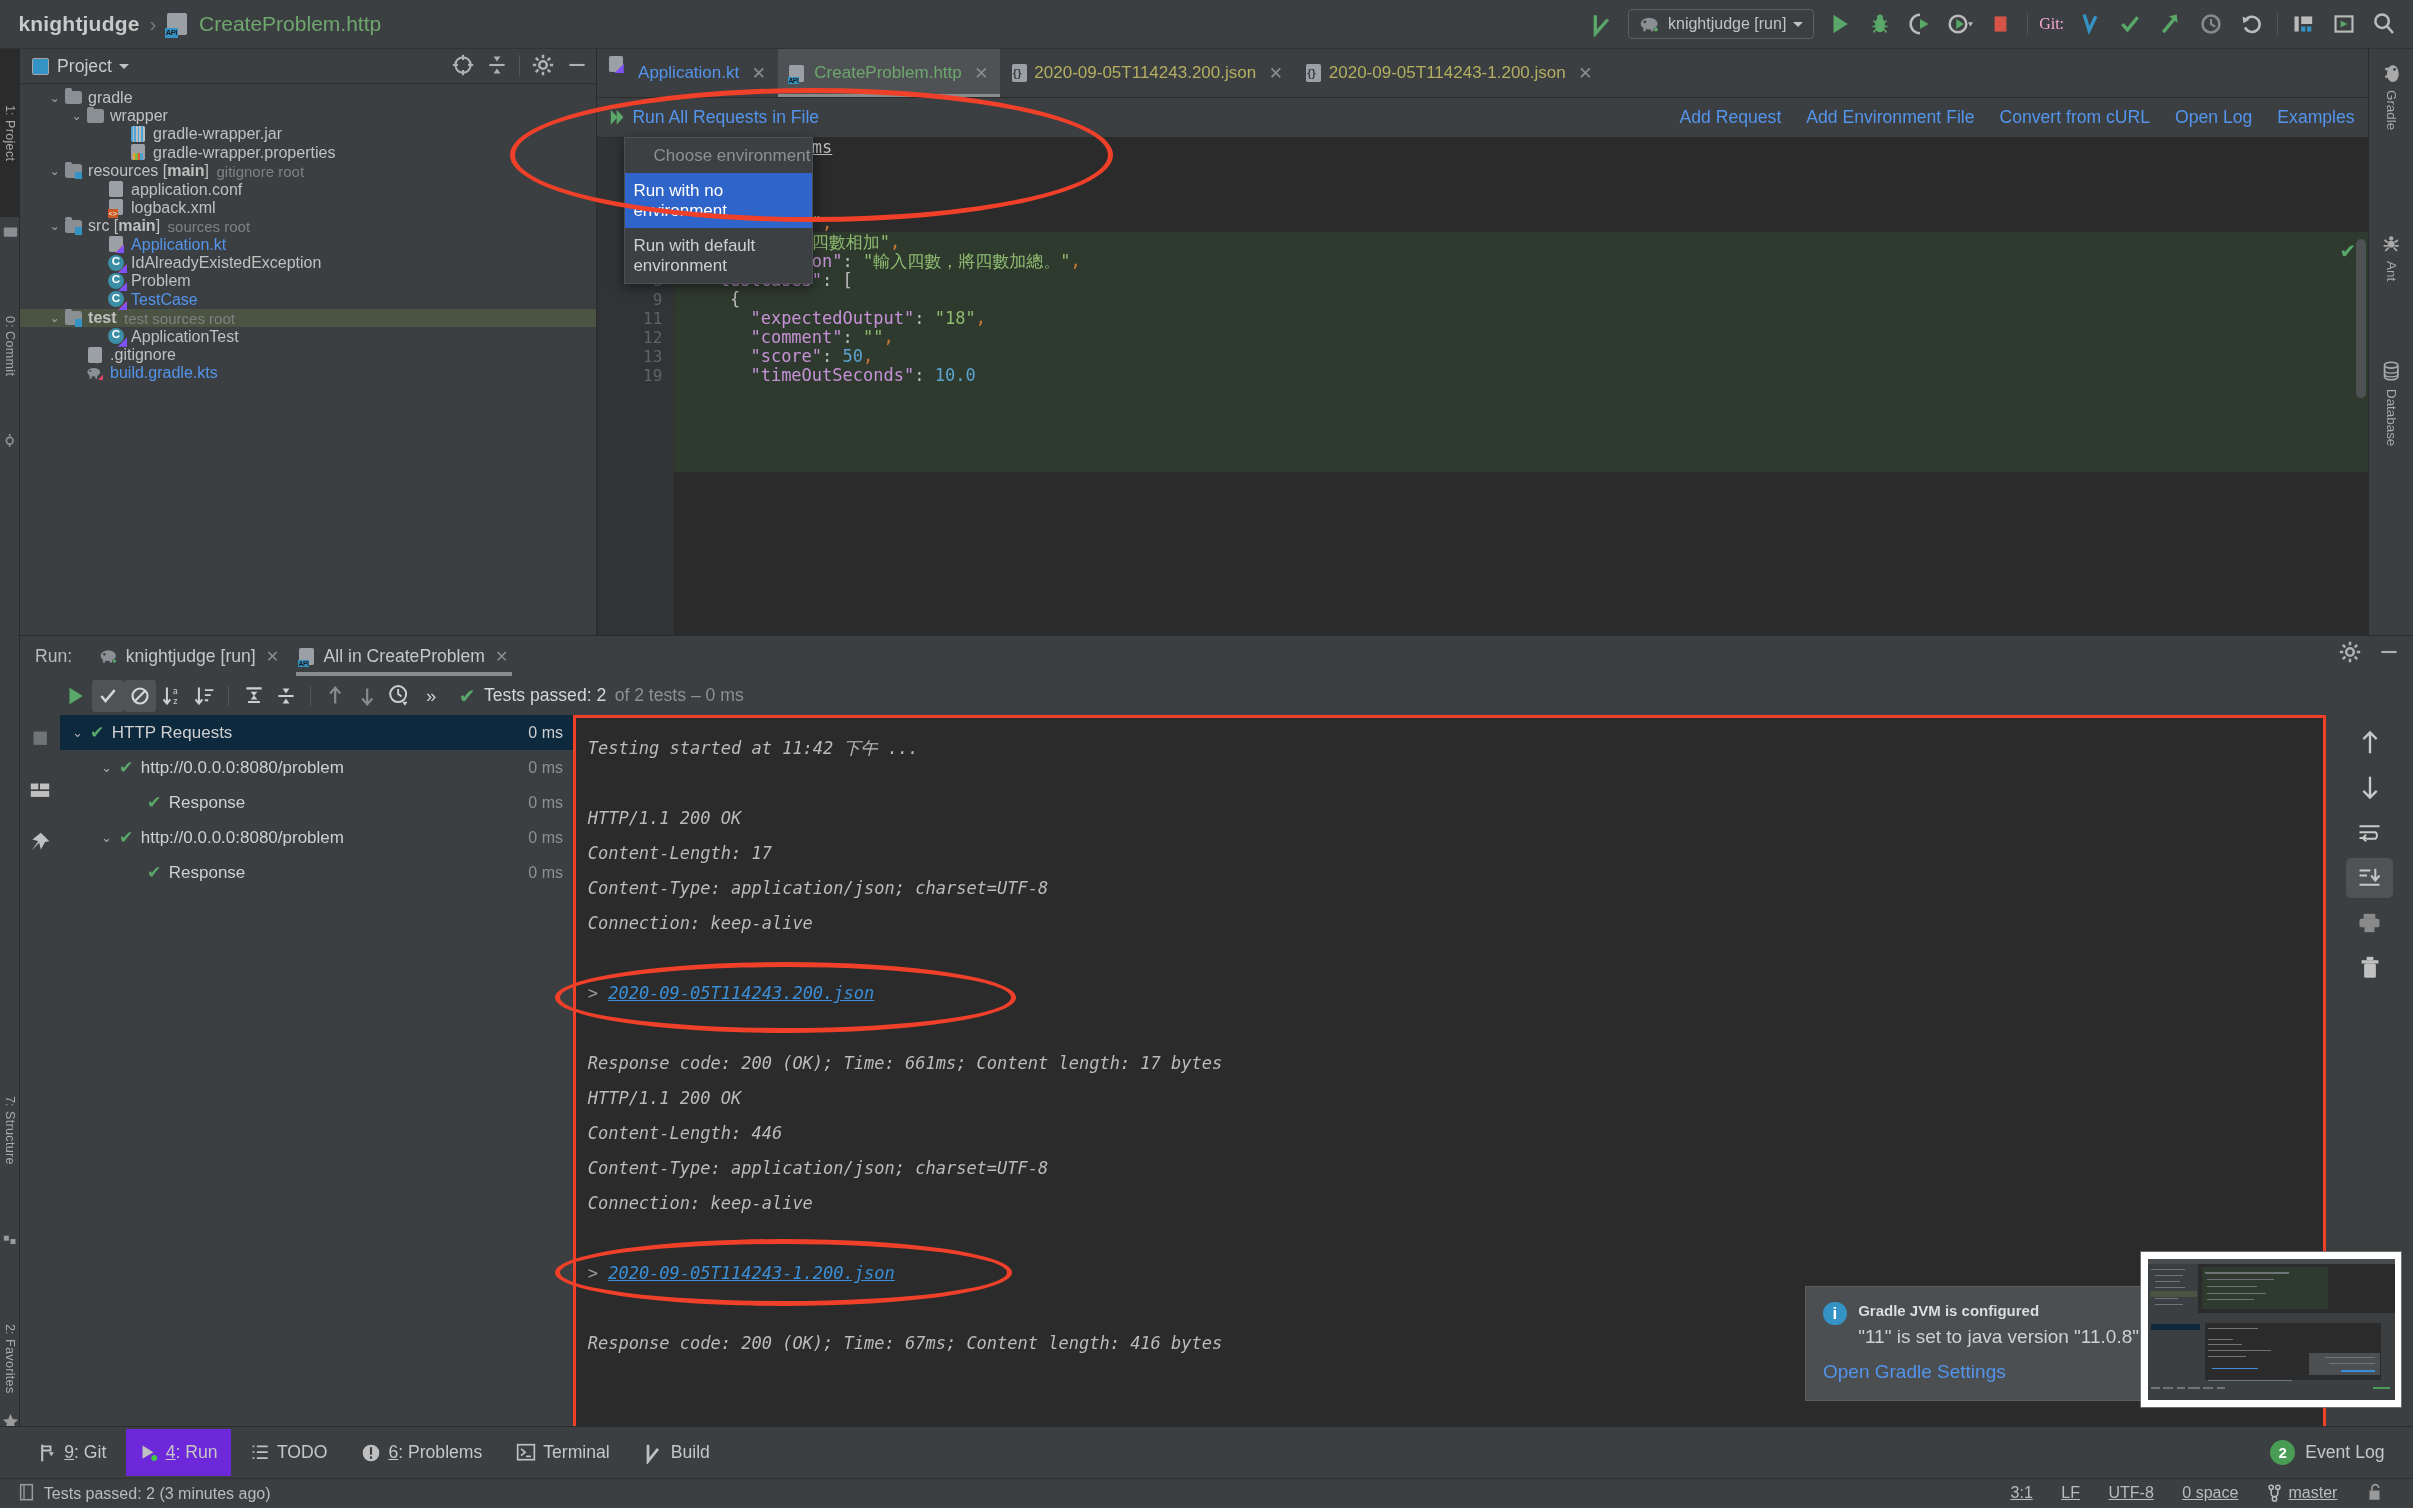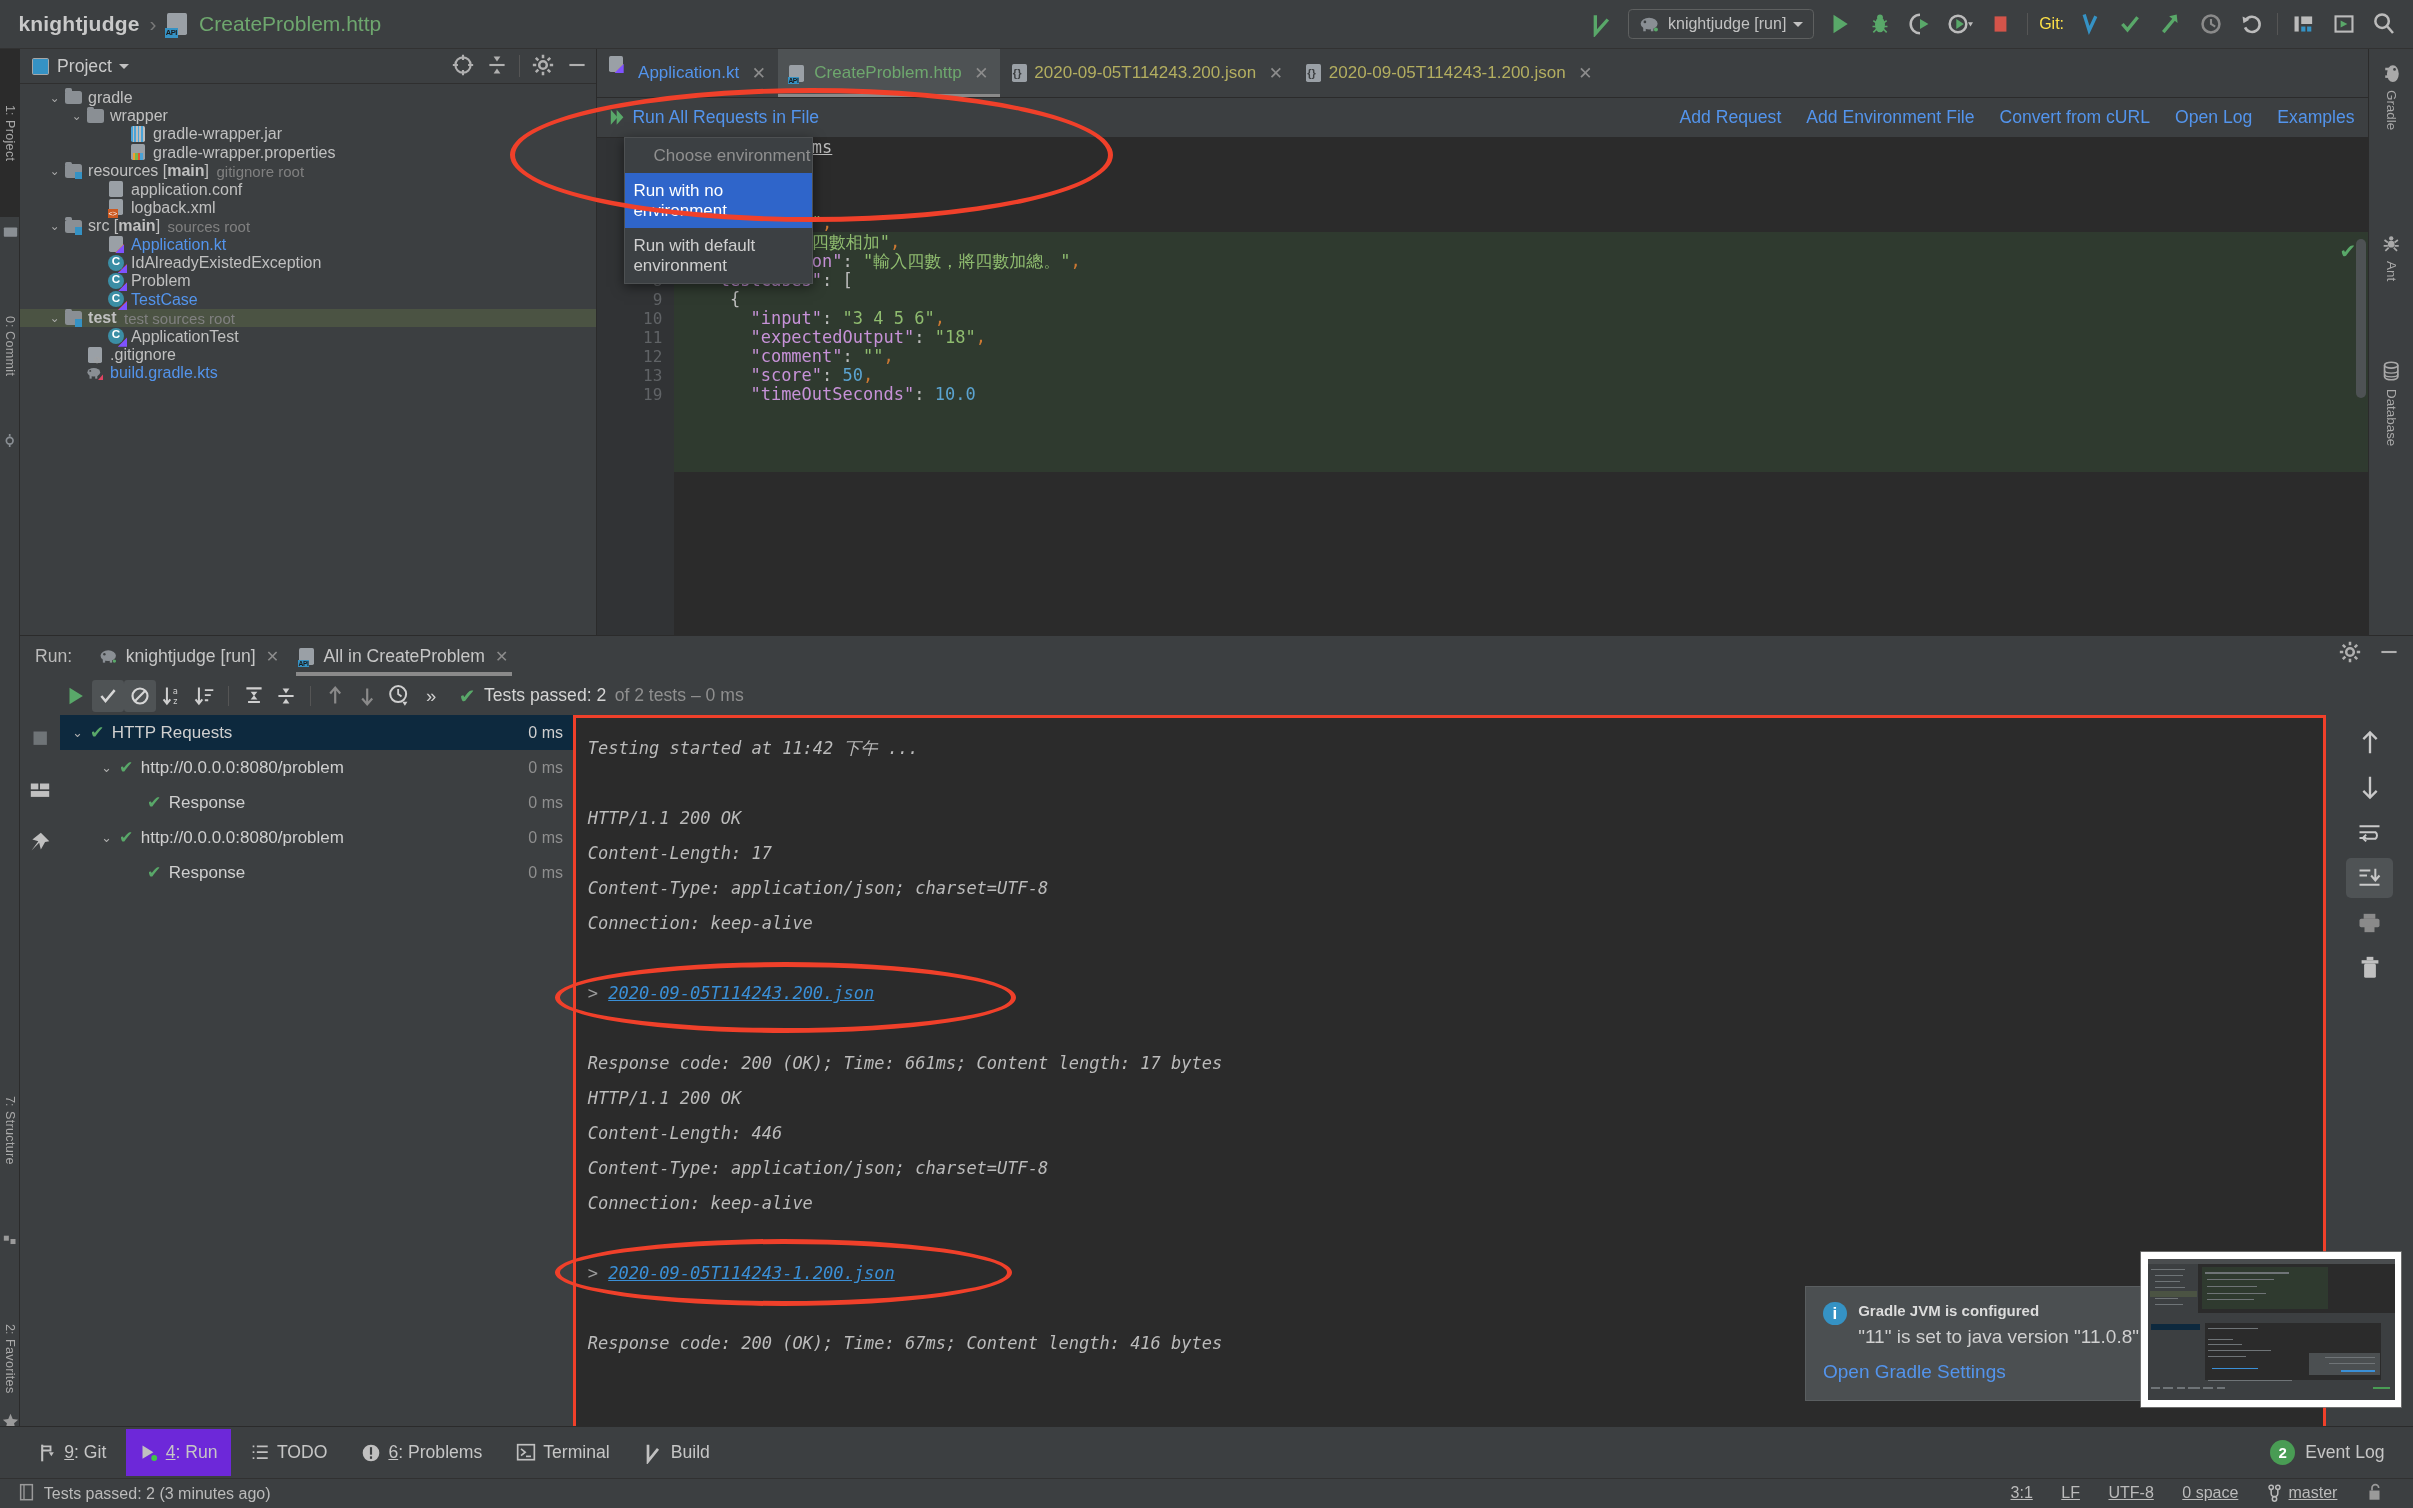--- a/index.html
+++ b/index.html
@@ -41,21 +41,21 @@
   }
   .tb-icon { width: 28.5px; height: 28.5px; display: flex; align-items: center; justify-content: center; cursor: pointer; }
   .runconfig {
     display: flex; align-items: center; gap: 6.7px;
     border: 0.8px solid #5e6060; border-radius: 4.2px;
     height: 30px; padding: 0 10px; background: #3c3f41;
   }
   .runconfig span.label { font-size: 16px; color: #c2c2c2; }
   .caret-dn { width:0;height:0;border-left:5px solid transparent;border-right:5px solid transparent;border-top:5.9px solid #c2c2c2; }
   .vsep { width: 0.8px; height: 22px; background: #555; }
-  .git-label { font-size: 16px; color: #fde047; }
+  .git-label { font-size: 16px; color: #f9a8d4; font-family: Liberation Serif, serif; }
 
   
   .leftstrip {
     position: absolute; left: 0; top: 49px; width: 20px; bottom: 52px;
     background: #3c3f41; border-right: 0.8px solid #2b2b2b;
   }
   .vtab {
     position: absolute; left: 0; width: 20px;
     writing-mode: vertical-rl; text-orientation: mixed;
     font-size: 12.6px; color: #a9a9a9; letter-spacing: 0.3px;
@@ -619,21 +619,20 @@
       <div class="code" id="code-lines">
           <div class="cline"><span class="ln"></span><span class="tx"><span class="urlline">:8080/problems</span></span></div>
           <div class="cline"><span class="ln"></span><span class="tx"><span class="w">cation/json</span></span></div>
           <div class="cline"><span class="ln"></span><span class="tx"></span></div>
           <div class="cline"><span class="ln">4</span><span class="tx"><span class="w">{</span></span></div>
           <div class="cline"><span class="ln">5</span><span class="tx"><span class="w">  </span><span class="k">"id"</span><span class="w">: </span><span class="s">"103"</span><span class="p">,</span></span></div>
           <div class="cline"><span class="ln">6</span><span class="tx"><span class="w">  </span><span class="k">"title"</span><span class="w">: </span><span class="s">"四數相加"</span><span class="p">,</span></span></div>
           <div class="cline"><span class="ln">7</span><span class="tx"><span class="w">  </span><span class="k">"description"</span><span class="w">: </span><span class="s">"輸入四數，將四數加總。"</span><span class="p">,</span></span></div>
           <div class="cline"><span class="ln">8</span><span class="tx"><span class="w">  </span><span class="k">"testCases"</span><span class="w">: [</span></span></div>
           <div class="cline"><span class="ln">9</span><span class="tx"><span class="w">    {</span></span></div>
-          <div class="cline"><span class="ln">10</span><span class="tx"><span class="w">      </span><span class="k">"input"</span><span class="w">: </span><span class="s">"3 4 5 6"</span><span class="p">,</span></span></div>
           <div class="cline"><span class="ln">11</span><span class="tx"><span class="w">      </span><span class="k">"expectedOutput"</span><span class="w">: </span><span class="s">"18"</span><span class="p">,</span></span></div>
           <div class="cline"><span class="ln">12</span><span class="tx"><span class="w">      </span><span class="k">"comment"</span><span class="w">: </span><span class="s">""</span><span class="p">,</span></span></div>
           <div class="cline"><span class="ln">13</span><span class="tx"><span class="w">      </span><span class="k">"score"</span><span class="w">: </span><span class="n">50</span><span class="p">,</span></span></div>
           <div class="cline"><span class="ln">19</span><span class="tx"><span class="w">      </span><span class="k">"timeOutSeconds"</span><span class="w">: </span><span class="n">10.0</span></span></div>
         </div>
       <div class="editor-scroll"></div>
       <div class="ok-check">✔</div>
     </div>
   </div>
 

